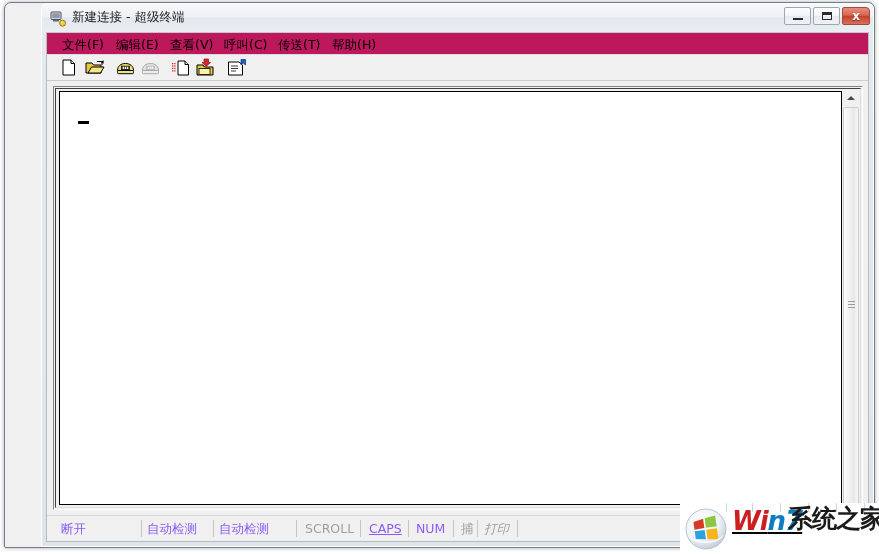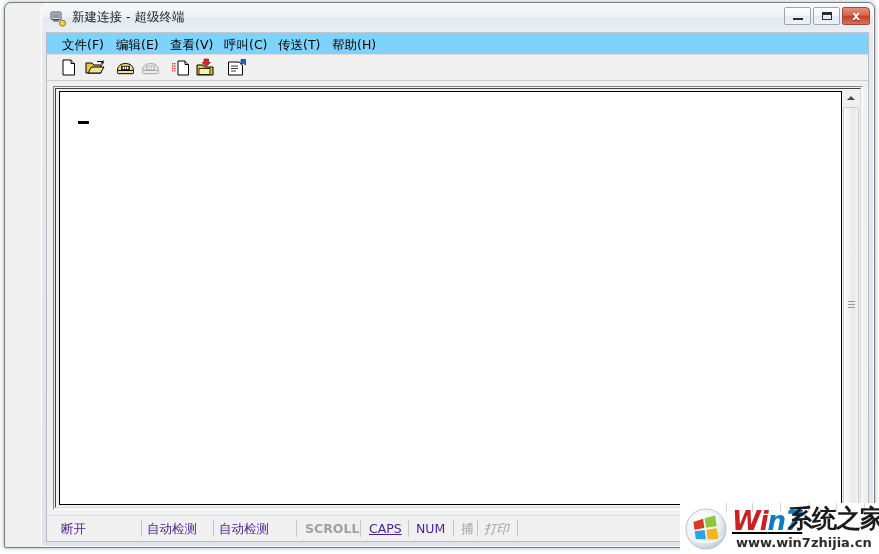--- a/index.html
+++ b/index.html
@@ -133,21 +133,21 @@
     border-top: 1px solid #c3c9cf;
     box-sizing: border-box;
   }
 
   
   #menubar {
     position: absolute;
     left: 0; top: 0;
     width: 100%;
     height: 22px;
-    background: #7dd3fc;
+    background: #be185d;
     border-bottom: 1px solid #dcdcdc;
     box-sizing: border-box;
   }
   .menu-item {
     position: absolute;
     top: 3px;
     height: 17px;
     line-height: 17px;
     font-size: 12.5px;
     color: #000000;
@@ -286,21 +286,21 @@
     background: #f0f0f0;
     border-top: 1px solid #d8d8d8;
     box-sizing: border-box;
   }
   .status-cell {
     position: absolute;
     top: 4px;
     height: 18px;
     line-height: 18px;
     font-size: 12.5px;
-    color: #4c1d95;
+    color: #8b5cf6;
     white-space: nowrap;
     font-family: "DejaVu Sans", "Liberation Sans", sans-serif;
   }
   .status-cell.dim { color: #a0a0a0; }
   .status-sep {
     position: absolute;
     top: 4px;
     width: 1px;
     height: 17px;
     background: #c6c6c6;
@@ -512,21 +512,21 @@
           <span class="status-sep" style="left:249px;"></span>
           <span class="status-sep" style="left:313px;"></span>
           <span class="status-sep" style="left:361px;"></span>
           <span class="status-sep" style="left:406px;"></span>
           <span class="status-sep" style="left:430px;"></span>
           <span class="status-sep" style="left:470px;"></span>
 
           <span class="status-cell" style="left:14px;">断开</span>
           <span class="status-cell" style="left:100px;">自动检测</span>
           <span class="status-cell" style="left:172px;">自动检测</span>
-          <span class="status-cell dim" style="left:258px;font-weight:bold;">SCROLL</span>
+          <span class="status-cell dim" style="left:258px;">SCROLL</span>
           <span class="status-cell" style="left:322px;text-decoration:underline;">CAPS</span>
           <span class="status-cell" style="left:369px;">NUM</span>
           <span class="status-cell dim" style="left:414px;">捕</span>
           <span class="status-cell dim" style="left:437px;font-style:italic;">打印</span>
         </div>
 
       </div>
     </div>
   </div>
 
@@ -554,16 +554,15 @@
           <path d="M1 12.8 L11 12.9 L11 22.2 L1 20.6 Z" fill="#2aa3e0"></path>
           <path d="M12.6 12.9 L23.4 12.9 L23.4 23.9 L12.6 22.4 Z" fill="#f5b51a"></path>
         </g>
         <path d="M4 27 C12 37, 32 37, 40 27 C36 39, 8 39, 4 27 Z" fill="#ffffff" opacity="0.85"></path>
       </svg>
     </span>
 
     <span id="wm-win"><span class="w1">Wi</span><span class="w2">n7</span></span>
 
     <span id="wm-cn">系统之家</span>
-    <span id="wm-url">www.win7zhijia.cn</span>
   </div>
 
 </div>
 
 </body></html>

